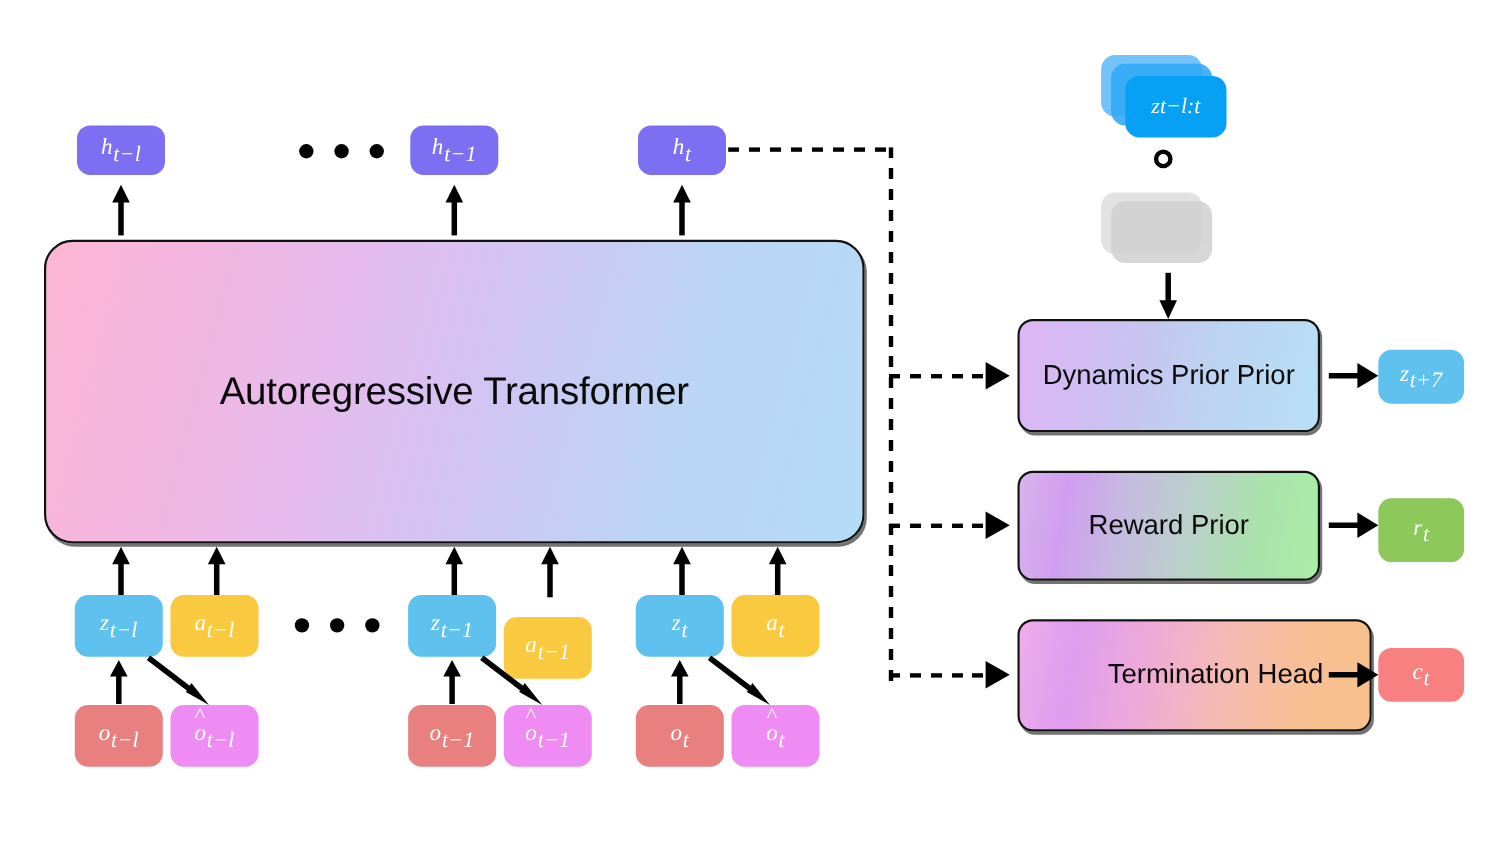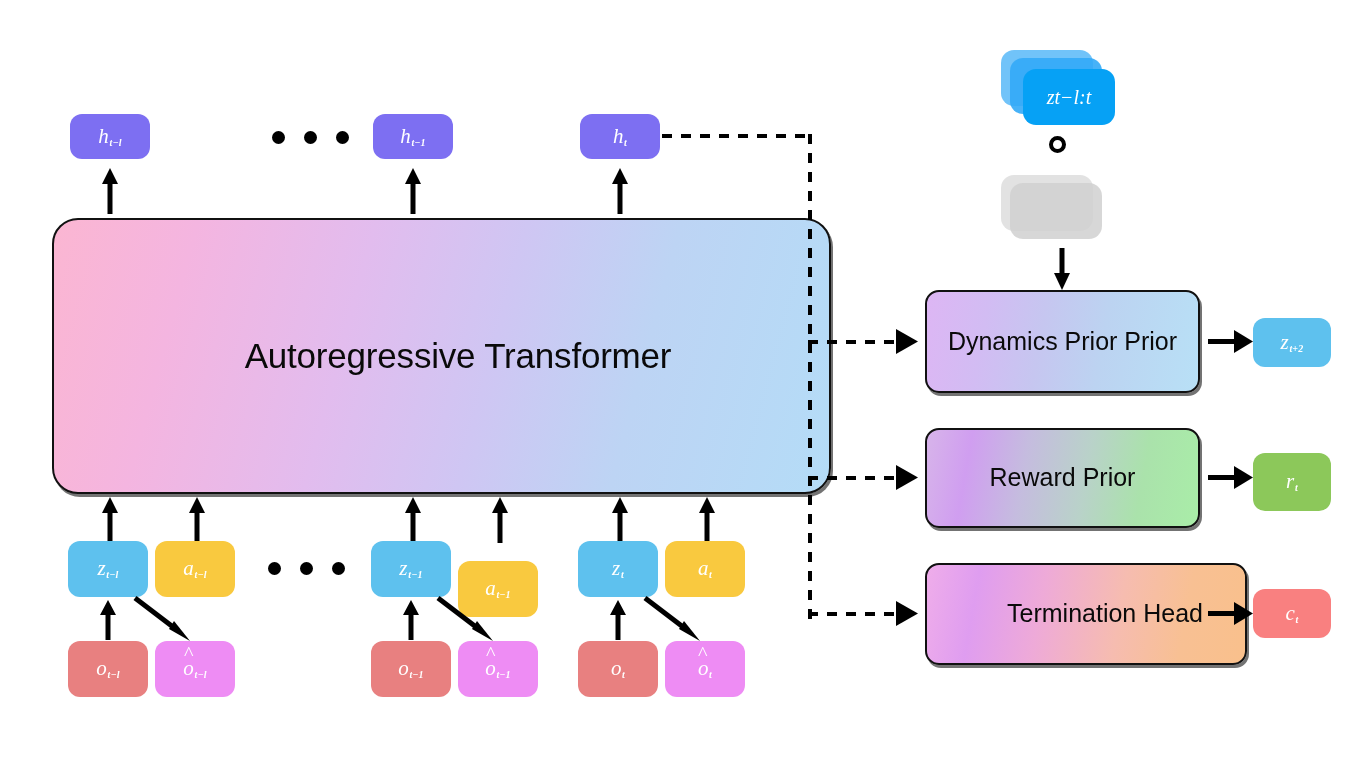--- a/index.html
+++ b/index.html
@@ -27,25 +27,24 @@
     border-radius: 12px;
     color: #ffffff;
     font-family: "Liberation Serif", serif;
     font-style: italic;
     font-size: 21px;
     line-height: 1;
     letter-spacing: .2px;
     user-select: none;
   }
   .tok .sub {
-    font-size: 10px;
+    font-size: 20px;
     vertical-align: -0.30em;
     font-style: italic;
     padding-left: .5px;
-    font-weight: bold;
   }
   .tok .hat {
     position: relative;
     display: inline-block;
   }
   .tok .hat::before {
     content: "\005E";
     position: absolute;
     top: -0.74em;
     left: 50%;
@@ -58,32 +57,31 @@
   .big-block {
     position: absolute;
     border: 2.5px solid #111111;
     border-radius: 26px;
     display: flex;
     align-items: center;
     justify-content: center;
     box-shadow: 2px 3px 0 rgba(0,0,0,0.55);
   }
   #transformer-block {
-    left: 52px;
+    left: 40px;
     top: 218px;
     width: 742px;
     height: 272px;
     background: linear-gradient(105deg,
                 #fbb6d2 0%,
                 #f4b5e0 17%,
                 #e2bcee 38%,
                 #cfc6f3 56%,
                 #bdd4f4 74%,
                 #b4dcf7 100%);
-    padding-left: 33px;
   }
   #transformer-label {
     font-family: "Liberation Sans", sans-serif;
     font-size: 35px;
     color: #0a0a0a;
     font-weight: 400;
     letter-spacing: -0.2px;
   }
 
   
@@ -387,21 +385,21 @@
   <svg class="arw" style="left:1208px; top:464px;" width="46" height="27" viewBox="0 0 46 27">
     <line x1="0" y1="13.5" x2="32" y2="13.5" stroke="#000" stroke-width="5"></line>
     <polygon points="45,13.5 26,2 26,25" fill="#000"></polygon>
   </svg>
   <svg class="arw" style="left:1208px; top:600px;" width="46" height="27" viewBox="0 0 46 27">
     <line x1="0" y1="13.5" x2="32" y2="13.5" stroke="#000" stroke-width="5"></line>
     <polygon points="45,13.5 26,2 26,25" fill="#000"></polygon>
   </svg>
 
   <div class="tok" style="left:1253px; top:318px; width:78px; height:49px; background:#5ec1ee;">
-    <span><span>z</span><span class="sub">t+2</span></span>
+    <span><span>z</span><span class="sub">t+7</span></span>
   </div>
   <div class="tok" style="left:1253px; top:453px; width:78px; height:58px; background:#8cc85a;">
     <span><span>r</span><span class="sub">t</span></span>
   </div>
   <div class="tok" style="left:1253px; top:589px; width:78px; height:49px; background:#f98080;">
     <span><span>c</span><span class="sub">t</span></span>
   </div>
 
 </div>
 

